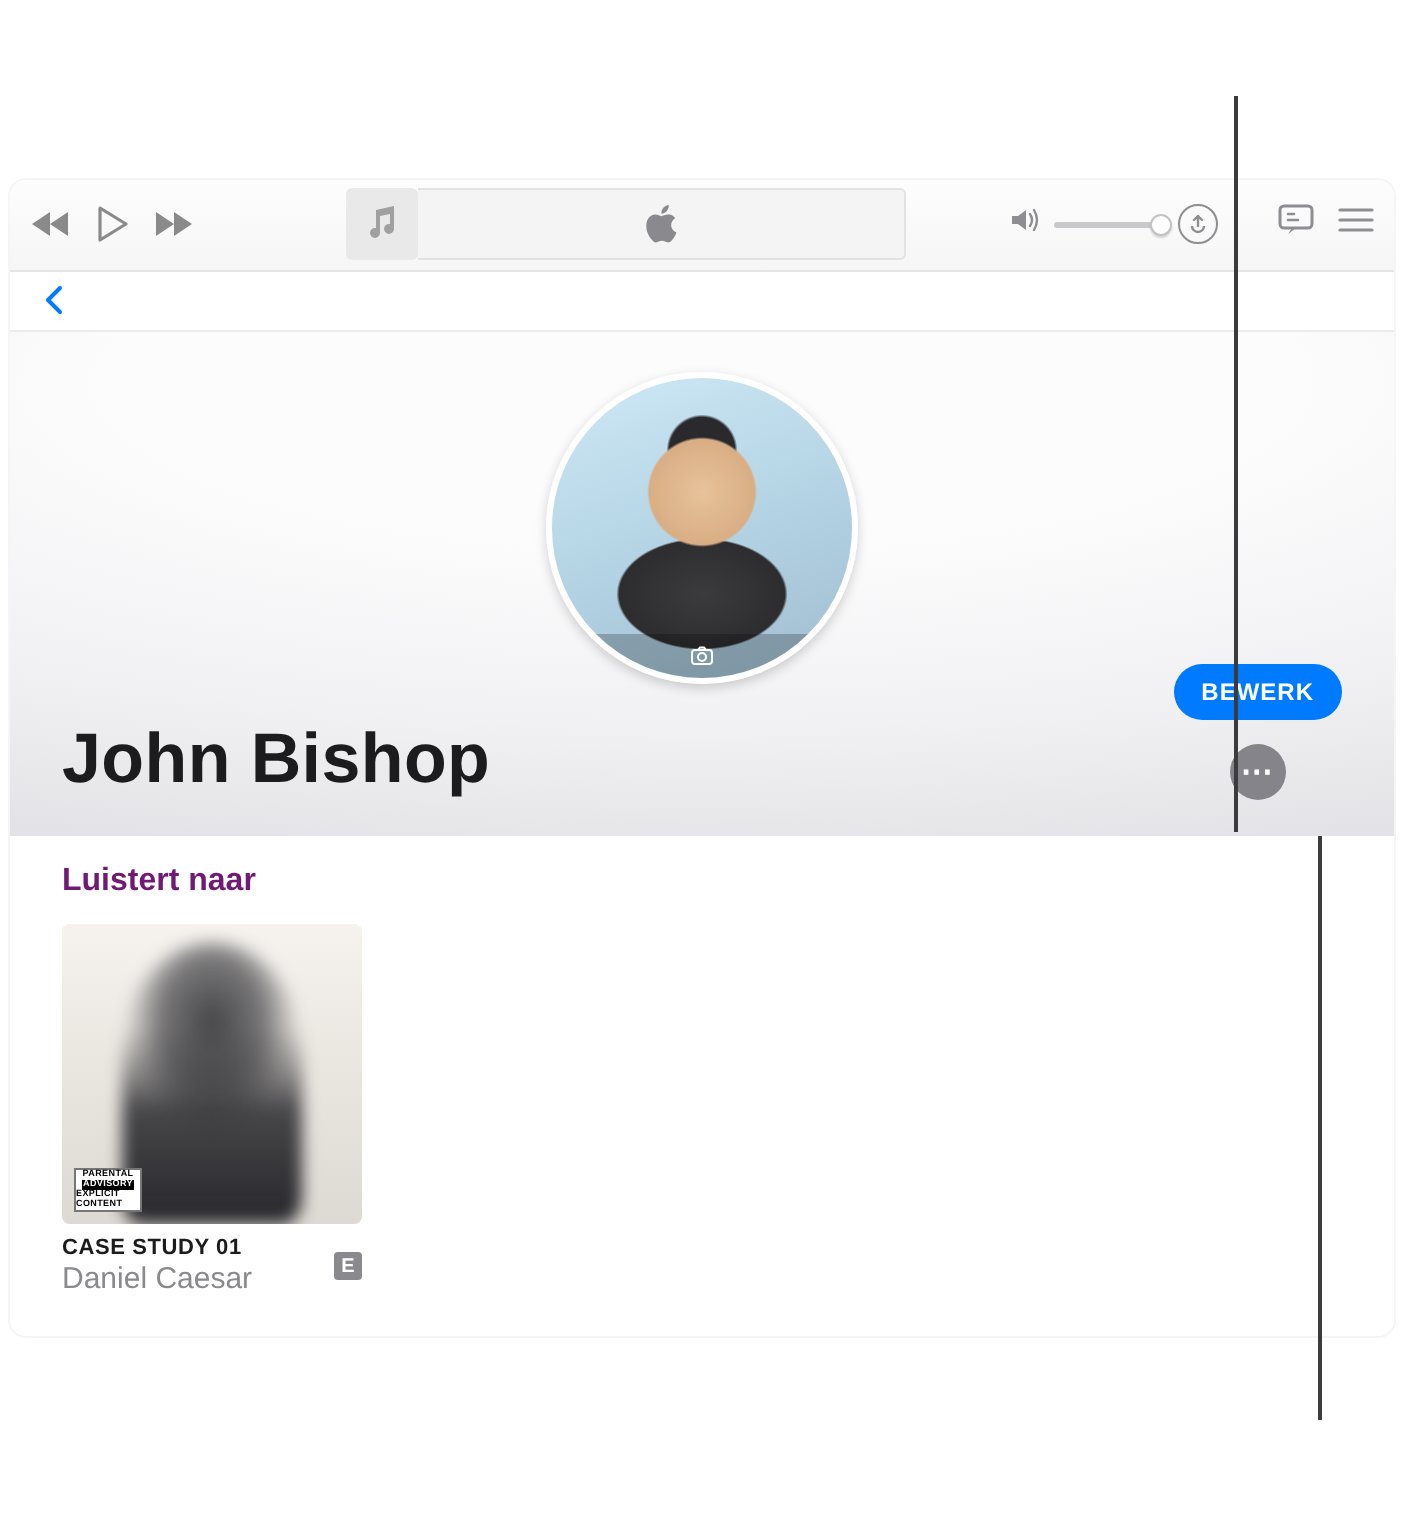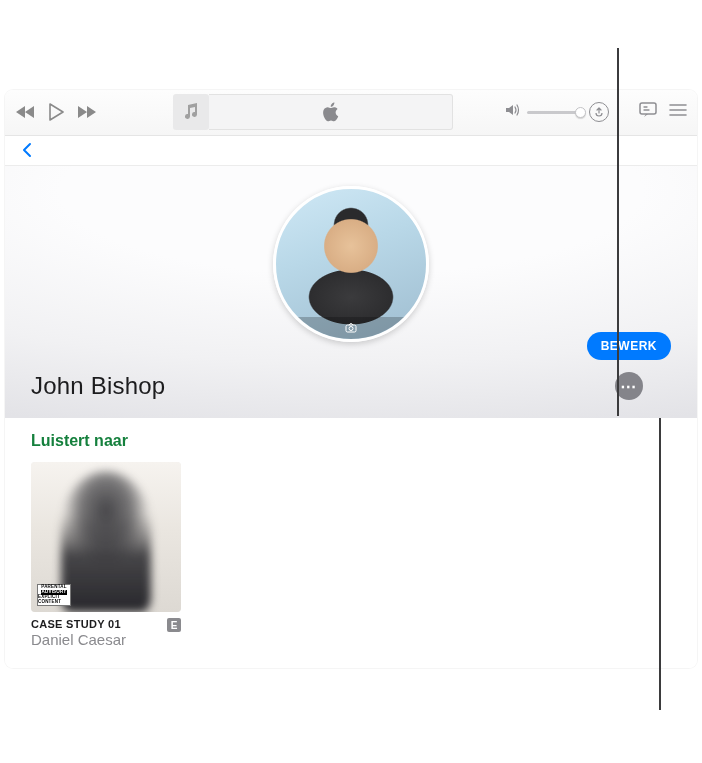--- a/index.html
+++ b/index.html
@@ -28,35 +28,35 @@
   .avatar{ width:100%; height:100%; border-radius:50%; overflow:hidden; border:3px solid #fff; box-shadow:0 2px 6px rgba(0,0,0,.18); position:relative; background:linear-gradient(160deg,#cfe8f5 0%, #b9d8e8 40%, #9fbdd0 100%);}
   .avatar::before{content:""; position:absolute; inset:0; background:
     radial-gradient(circle at 50% 38%, #e7c29a 0%, #d9ae85 22%, rgba(0,0,0,0) 23%),
     radial-gradient(ellipse 46% 30% at 50% 72%, #3b3b3d 0%, #2d2d2f 60%, rgba(0,0,0,0) 62%),
     radial-gradient(circle at 50% 24%, #2a2a2c 0%, #2a2a2c 12%, rgba(0,0,0,0) 13%);}
   .avatar-edit-bar{ position:absolute; left:0; right:0; bottom:0; height:22px; display:flex; align-items:center; justify-content:center; gap:6px; color:#fff; font-size:10px; background:rgba(0,0,0,.22);}
   .avatar-edit-hit{position:absolute; left:0; right:0; bottom:0; height:22px;}
 
   .name-row{ position:absolute; left:26px; right:26px; bottom:18px; display:flex; align-items:flex-end; justify-content:space-between;}
   .name-block{ display:flex; flex-direction:column; gap:2px;}
-  .display-name{ font-size:24px; font-weight:400; color:#1c1c1e; letter-spacing:.2px;}
+  .display-name{ font-size:35px; font-weight:700; color:#1c1c1e; letter-spacing:.2px;}
   .handle{ font-size:13px; color:#8a8a8e;}
   .actions{ display:flex; align-items:center; gap:12px;flex-direction:column;}
   .edit-pill{ background:#007aff; color:#fff; font-size:12px; font-weight:700; letter-spacing:.5px; padding:7px 14px; border-radius:16px;}
   .more-btn{ width:28px; height:28px; border-radius:50%; background:#84848a; color:#fff; display:flex; align-items:center; justify-content:center; font-size:16px; font-weight:700; letter-spacing:1px;}
   
   .content{ padding:14px 26px 20px; background:#fff; flex:1;}
-  .section-title{ font-size:16px; font-weight:700; color:#15803d; margin-bottom:12px;}
+  .section-title{ font-size:16px; font-weight:700; color:#701a75; margin-bottom:12px;}
   .album-grid{ display:flex; gap:16px;}
   .album-card{ width:150px; display:flex; flex-direction:column; gap:6px;}
   .album-art{ position:relative; width:150px; height:150px; border-radius:4px; overflow:hidden; background:#eee;}
   .art-bg{position:absolute; inset:0; background:linear-gradient(180deg,#f6f3ef 0%, #eae6e0 45%, #ddd9d3 100%);}
   .art-sil{position:absolute; left:20%; right:20%; top:6%; bottom:0; background:radial-gradient(ellipse 70% 55% at 50% 28%, rgba(40,40,45,.85) 0%, rgba(40,40,45,.6) 40%, rgba(40,40,45,0) 70%), linear-gradient(180deg, rgba(30,30,35,0) 30%, rgba(30,30,35,.8) 60%, rgba(30,30,35,.95) 100%); filter:blur(4px); border-radius:50% 50% 10% 10% / 40% 40% 10% 10%;}
   .parental{ position:absolute; left:6px; bottom:6px; width:34px; height:22px; background:#fff; border:1px solid #777; display:flex; flex-direction:column; align-items:center; justify-content:center; font-size:4.5px; line-height:1.1; font-weight:700; letter-spacing:.2px; color:#000; font-family:Arial,sans-serif;}
-  .album-meta{display:flex; align-items:flex-start; justify-content:space-between; gap:20px;}
+  .album-meta{display:flex; align-items:center; justify-content:space-between; gap:20px;}
   .album-titles{display:flex; flex-direction:column; gap:1px; min-width:0;}
   .album-title{ font-size:11px; font-weight:600; color:#1c1c1e; letter-spacing:.3px; white-space:nowrap; overflow:hidden; text-overflow:ellipsis;}
   .album-artist{ font-size:15px; color:#8a8a8e; white-space:nowrap; overflow:hidden; text-overflow:ellipsis;}
   .explicit-badge{ flex:0 0 auto; width:14px; height:14px; border-radius:2px; background:#8a8a8e; color:#fff; font-size:10px; font-weight:700; display:flex; align-items:center; justify-content:center;}
   
   .callout-line{ position:absolute; background:#3b3b3d; width:2px;}
   .callout-a{ left:617px; top:48px; height:368px;}
   .callout-b{ left:659px; top:418px; height:292px;}
 </style>
 </head>

